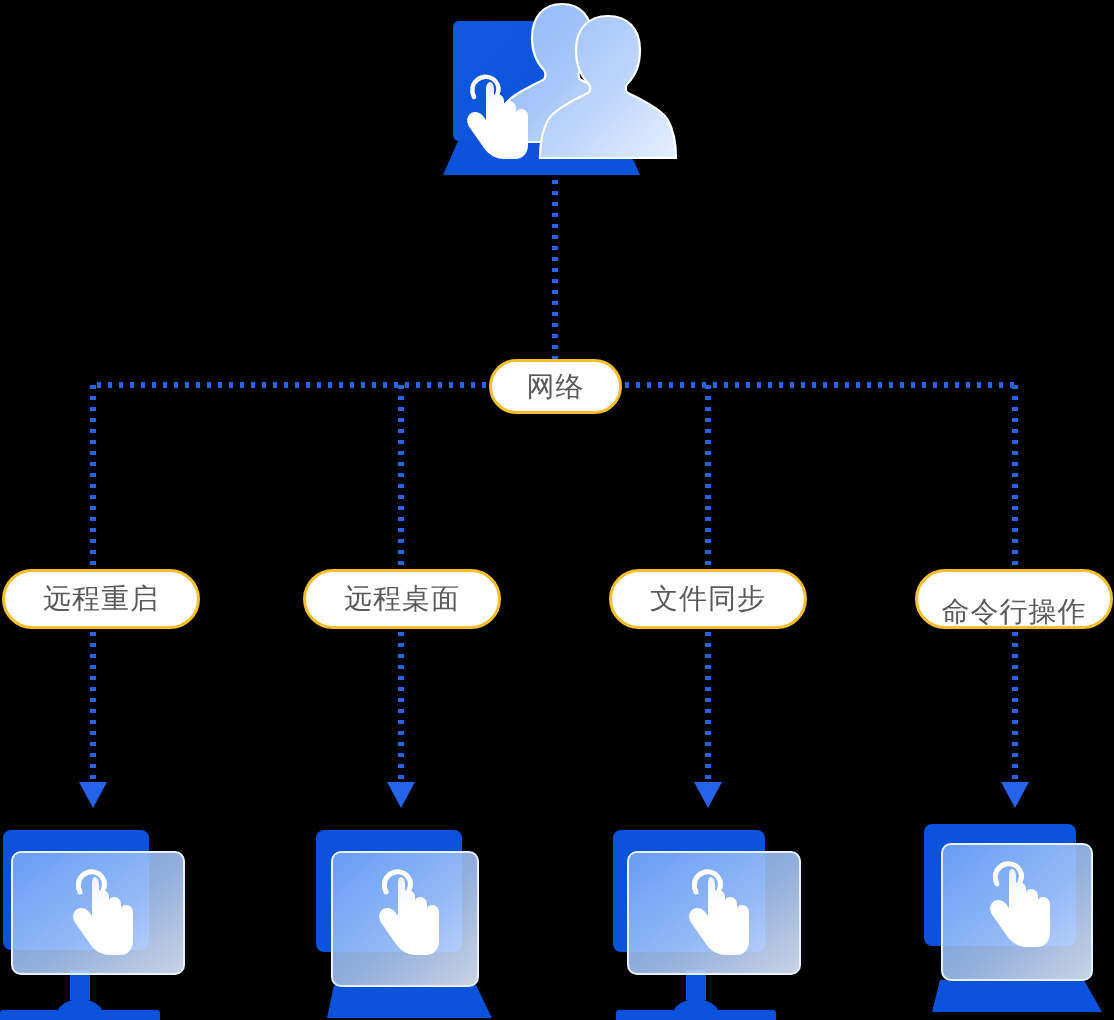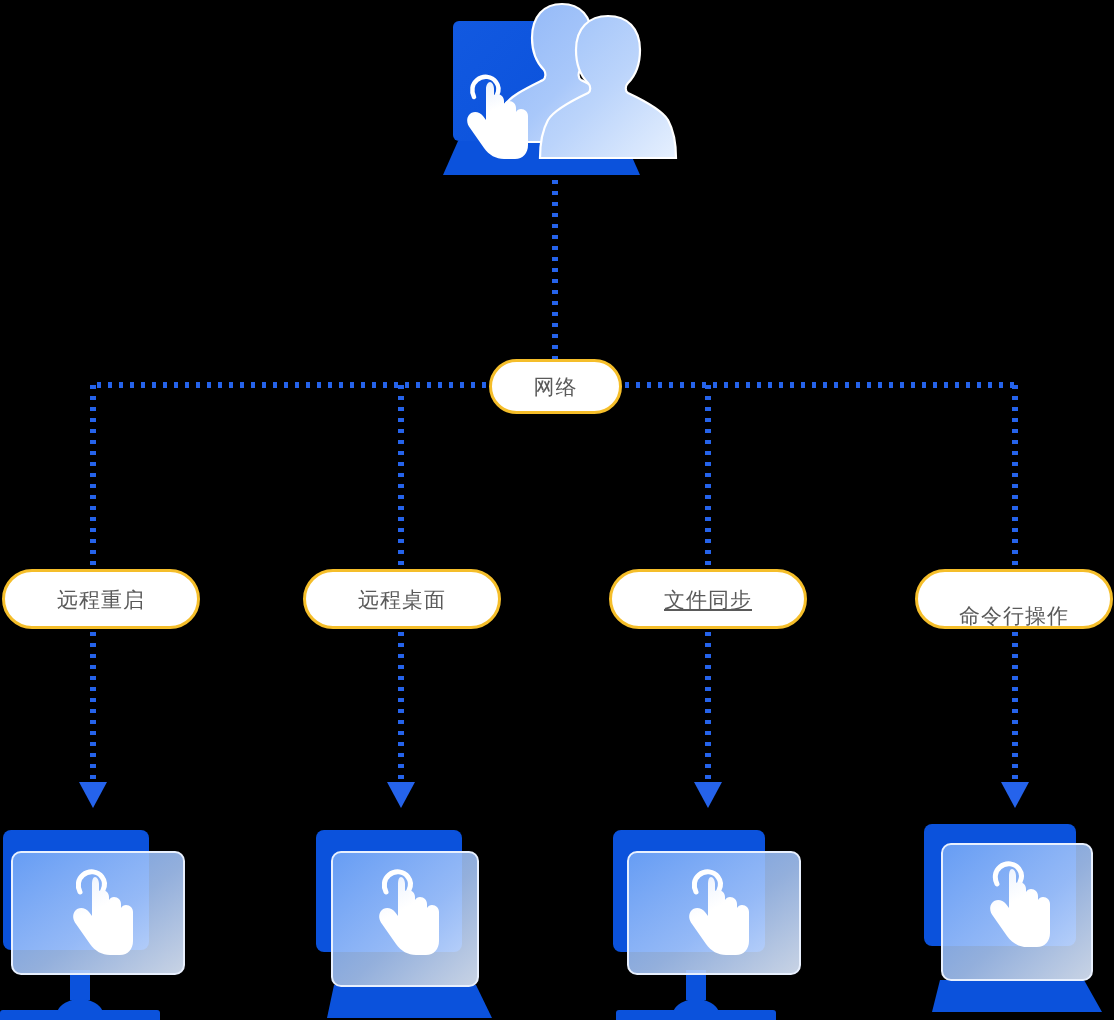--- a/index.html
+++ b/index.html
@@ -28,41 +28,41 @@
   
   .node {
     position: absolute;
     display: flex;
     align-items: center;
     justify-content: center;
     background: #FFFFFF;
     border: 3px solid #F5BE2A;
     border-radius: 999px;
     color: #5A5A5A;
-    font-size: 21px;
+    font-size: 28px;
     letter-spacing: 1px;
     line-height: 1;
     white-space: nowrap;
     user-select: none;
   }
   .node-label { display: block; }
 
   #node-network {
     left: 489px;
     top: 359px;
     width: 133px;
     height: 55px;
   }
   .leaf-node {
     top: 569px;
     height: 60px;
   }
   #node-leaf-0 { left: 2px;   width: 198px; }
   #node-leaf-1 { left: 303px; width: 198px; }
-  #node-leaf-2 { left: 609px; width: 198px; text-decoration: underline; }
+  #node-leaf-2 { left: 609px; width: 198px; }
   #node-leaf-3 { left: 915px; width: 198px; align-items: flex-end; }
 
   
   .device-icon {
     position: absolute;
     width: 200px;
     height: 200px;
   }
   #device-0 { left: -2px;  top: 822px; }
   #device-1 { left: 304px; top: 822px; }

